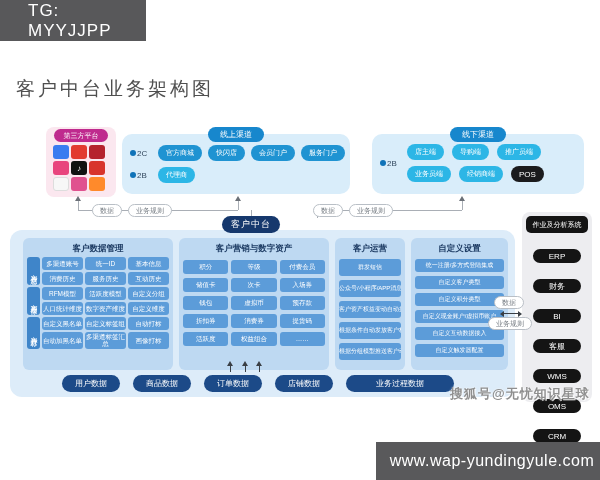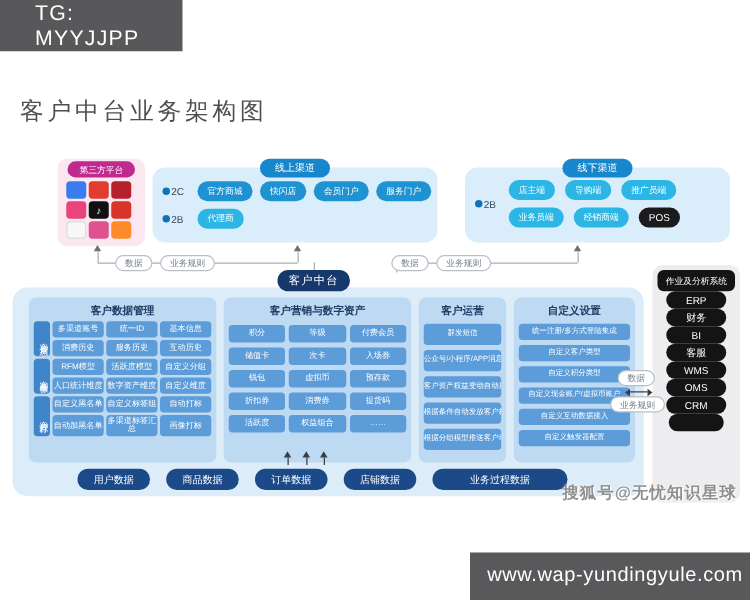--- a/index.html
+++ b/index.html
@@ -73,21 +73,21 @@
   .pcol-3 .sbtn { height:17px; line-height:17px; }
   .pcol-4 .sbtn { height:13px; line-height:13px; }
 
   .data-pills { position:absolute; left:52px; bottom:5px; display:flex; gap:13px; align-items:center; }
   .dpill { height:17px; background:#1c4a88; border-radius:9px; color:#fff; font-size:8px; display:flex;
            align-items:center; justify-content:center; padding:0 13px; white-space:nowrap; }
   .dpill:last-child { padding:0 30px; }
 
   
   .sys-panel { position:absolute; left:522px; top:212px; width:70px; height:190px; background:#ededf0; border-radius:8px;
-               display:flex; flex-direction:column; align-items:center; padding:4px 4px; gap:0; }
+               display:flex; flex-direction:column; align-items:center; padding:4px 4px; gap:16px; }
   .sys-title { width:62px; height:17px; background:#141414; border-radius:5px; color:#fff; font-size:7px;
                display:flex; align-items:center; justify-content:center; white-space:nowrap; flex:none; }
   .sys-pill { width:48px; height:14px; background:#141414; border-radius:8px; color:#fff; font-size:8px;
               display:flex; align-items:center; justify-content:center; flex:none; }
   .sys-pill.partial { width:44px; }
 
   .side-arrow { position:absolute; left:500px; top:310px; width:22px; height:7px; z-index:3; color:#3a3f45; font-size:6px;
                 display:flex; align-items:center; }
   .side-arrow .bar { flex:1; height:1px; background:#3a3f45; }
   .tri-l { width:0;height:0;border-top:3px solid transparent;border-bottom:3px solid transparent;border-right:4px solid #3a3f45; }

